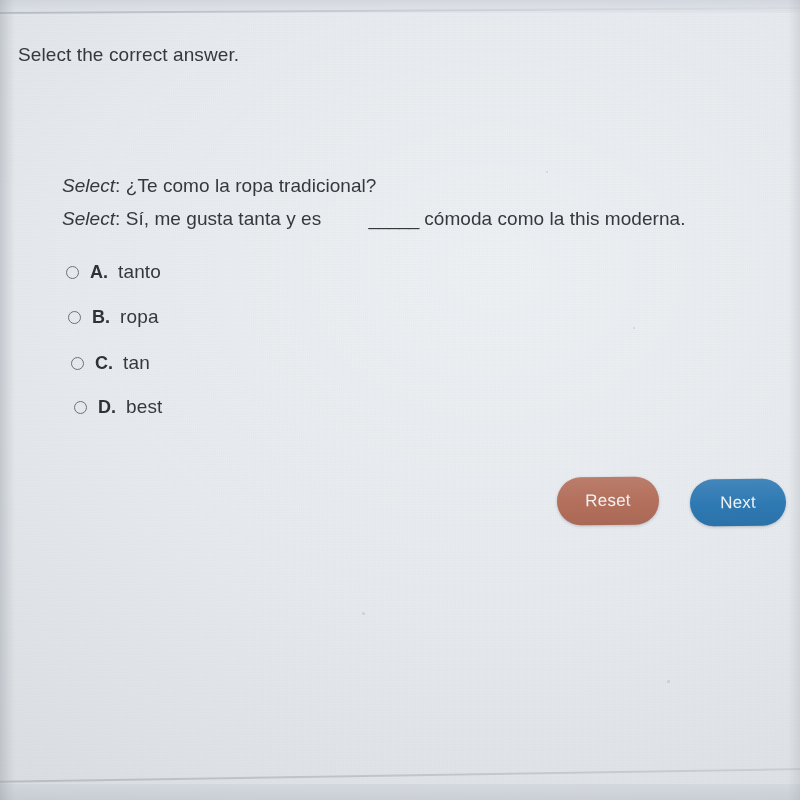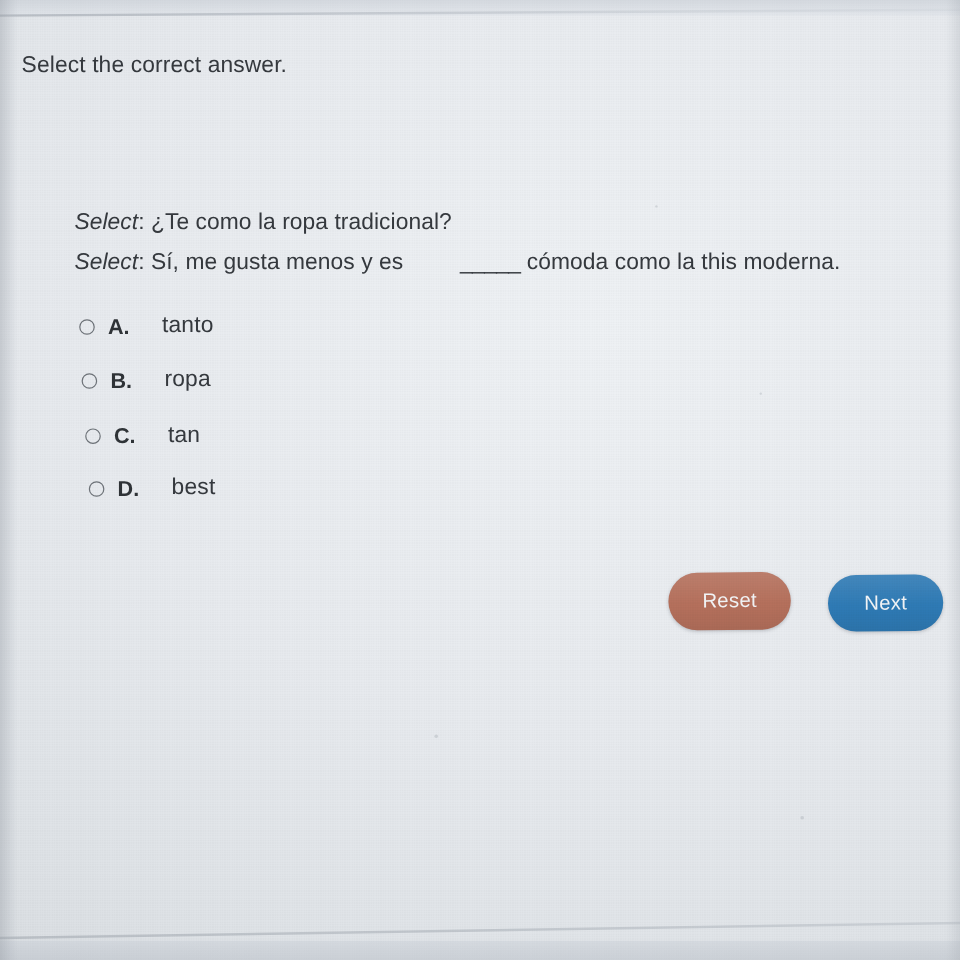--- a/index.html
+++ b/index.html
@@ -145,21 +145,21 @@
   .opt-letter {
     font-size: 18px;
     font-weight: bold;
     color: #2f3337;
     margin-left: 11px;
     min-width: 24px;
   }
   .opt-text {
     font-size: 19px;
     color: #35393e;
-    margin-left: 21px;
+    margin-left: 4px;
     letter-spacing: .15px;
   }
 
   
   .btn {
     position: absolute;
     display: flex;
     align-items: center;
     justify-content: center;
     border: none;
@@ -213,21 +213,21 @@
   <div id="content">
 
     <div class="prompt" id="prompt-select">Select the correct answer.</div>
 
 
     <div class="dialogue-line" id="dialogue-carla">
       <span class="speaker">Select</span><span>: </span><span>¿Te como la ropa tradicional?</span>
     </div>
 
     <div class="dialogue-line" id="dialogue-daniela">
-      <span class="speaker">Select</span><span>: </span><span>Sí, me gusta menos y es </span><span class="blank">_____</span><span> cómoda como la this moderna.</span>
+      <span class="speaker">Select</span><span>: </span><span>Sí, me gusta tanta y es </span><span class="blank">_____</span><span> cómoda como la this moderna.</span>
     </div>
 
     <div class="option-row" id="option-row-0">
       <span class="radio"></span>
       <span class="opt-letter">A.</span>
       <span class="opt-text">tanto</span>
     </div>
 
     <div class="option-row" id="option-row-1">
       <span class="radio"></span>

